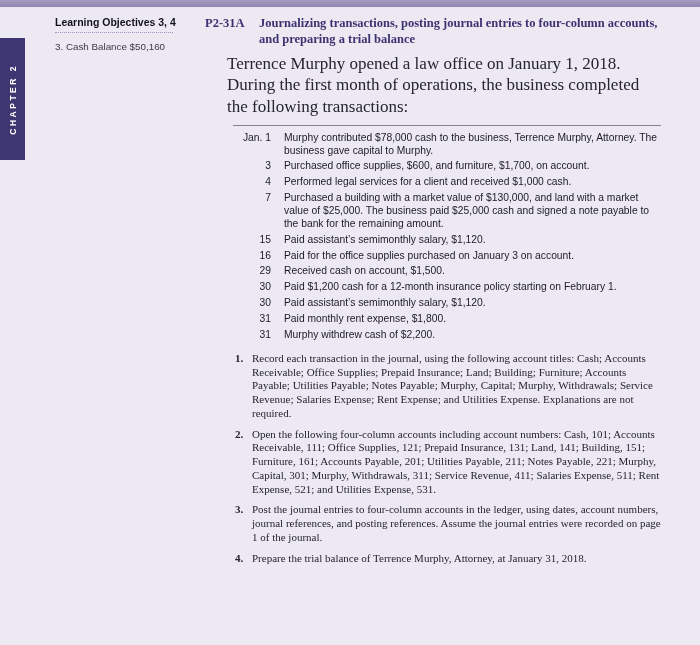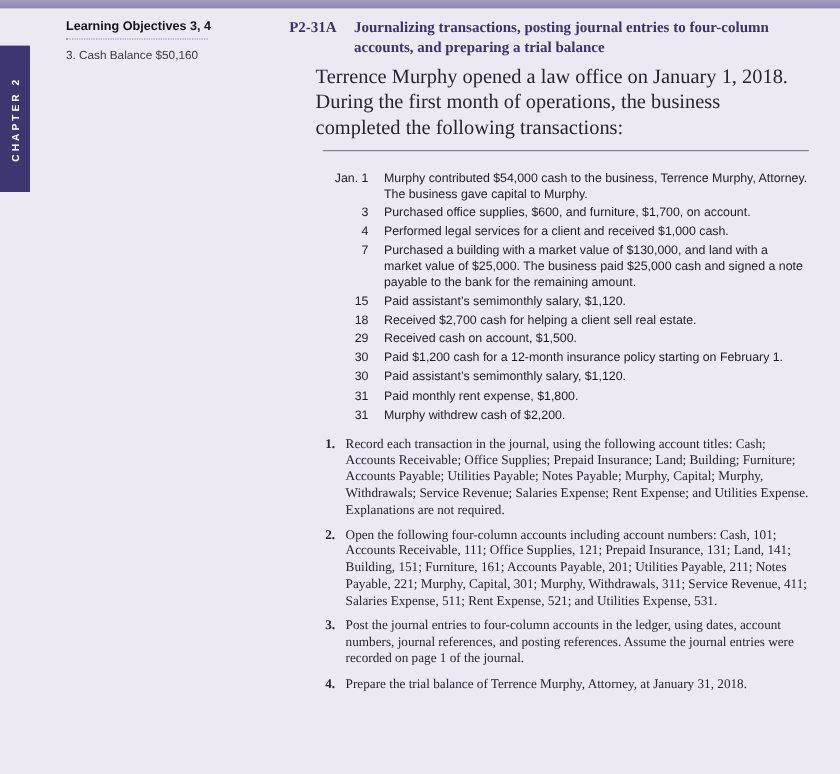--- a/index.html
+++ b/index.html
@@ -34,21 +34,20 @@
     font-weight: bold;
     letter-spacing: 2.5px;
     color: #ffffff;
     white-space: nowrap;
   }
   .content {
     position: absolute;
     top: 7px; left: 0; right: 0; bottom: 0;
     display: flex;
     padding: 6px 26px 0 55px;
-    gap: 36px;
   }
   .margin-col {
     width: 150px;
     flex: 0 0 150px;
     padding-top: 3px;
   }
   .objectives {
     font-family: "Liberation Sans", sans-serif;
     font-size: 10.5px;
     font-weight: bold;
@@ -87,21 +86,21 @@
   .intro {
     margin: 6px 0 0 22px;
     font-size: 17px;
     line-height: 1.25;
     color: #26242e;
     max-width: 420px;
   }
   .transactions {
     margin: 8px 0 0 28px;
     border-top: 1px solid #83818c;
-    padding-top: 18px;
+    padding-top: 6px;
     max-width: 428px;
   }
   .txn-row {
     display: flex;
     margin-bottom: 3px;
     font-family: "Liberation Sans", sans-serif;
     font-size: 10.3px;
     line-height: 1.25;
     color: #1c1b24;
   }
@@ -161,41 +160,41 @@
     <div class="problem-title">
       <span class="problem-code">P2-31A</span>
       <span class="problem-heading">Journalizing transactions, posting journal entries to four-column accounts, and preparing a trial balance</span>
     </div>
 
     <p class="intro">Terrence Murphy opened a law office on January 1, 2018. During the first month of operations, the business completed the following transactions:</p>
 
     <div class="transactions">
       <div class="txn-row">
         <span class="txn-date">Jan. 1</span>
-        <span class="txn-desc">Murphy contributed $54,000 cash to the business, Terrence Murphy, Attorney. The business gave capital to Murphy.</span>
+        <span class="txn-desc">Murphy contributed $78,000 cash to the business, Terrence Murphy, Attorney. The business gave capital to Murphy.</span>
       </div>
       <div class="txn-row">
         <span class="txn-date">3</span>
         <span class="txn-desc">Purchased office supplies, $600, and furniture, $1,700, on account.</span>
       </div>
       <div class="txn-row">
         <span class="txn-date">4</span>
         <span class="txn-desc">Performed legal services for a client and received $1,000 cash.</span>
       </div>
       <div class="txn-row">
         <span class="txn-date">7</span>
         <span class="txn-desc">Purchased a building with a market value of $130,000, and land with a market value of $25,000. The business paid $25,000 cash and signed a note payable to the bank for the remaining amount.</span>
       </div>
       <div class="txn-row">
         <span class="txn-date">15</span>
         <span class="txn-desc">Paid assistant’s semimonthly salary, $1,120.</span>
       </div>
       <div class="txn-row">
-        <span class="txn-date">18</span>
-        <span class="txn-desc">Received $2,700 cash for helping a client sell real estate.</span>
+        <span class="txn-date">16</span>
+        <span class="txn-desc">Paid for the office supplies purchased on January 3 on account.</span>
       </div>
       <div class="txn-row">
         <span class="txn-date">29</span>
         <span class="txn-desc">Received cash on account, $1,500.</span>
       </div>
       <div class="txn-row">
         <span class="txn-date">30</span>
         <span class="txn-desc">Paid $1,200 cash for a 12-month insurance policy starting on February 1.</span>
       </div>
       <div class="txn-row">

